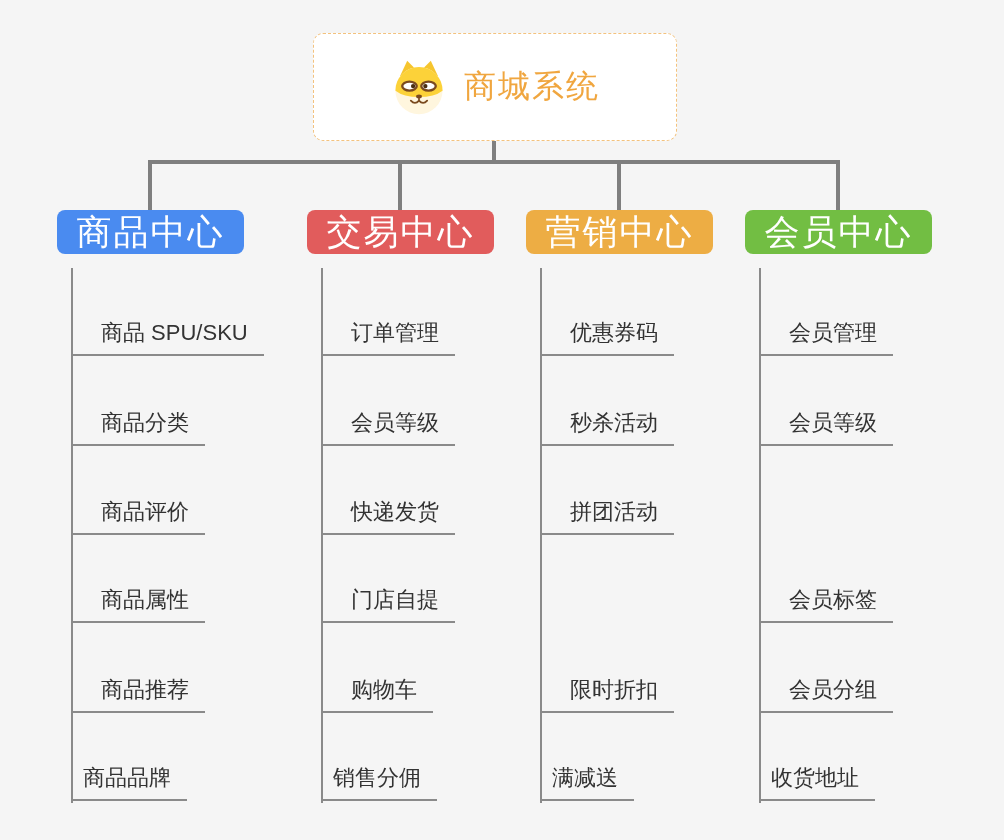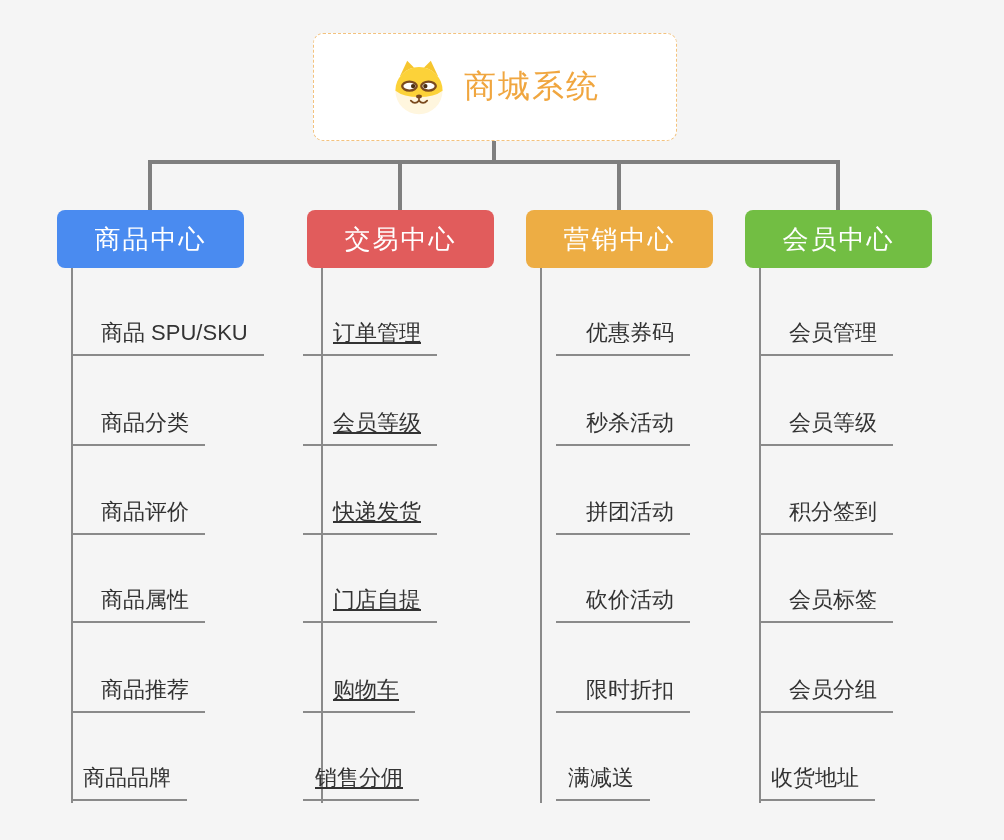--- a/index.html
+++ b/index.html
@@ -41,43 +41,43 @@
   .stub-1 { left:148px; } .stub-2 { left:398px; }
   .stub-3 { left:617px; } .stub-4 { left:836px; }
 
   .trunk { position:absolute; top:268px; width:2px; height:535px; background:#8a8a8a; }
   .trunk-1 { left:71px; } .trunk-2 { left:321px; }
   .trunk-3 { left:540px; } .trunk-4 { left:759px; }
 
   
   .branch-box {
     position:absolute; top:210px;
-    width:187px; height:58px;
+    width:187px; height:44px;
     border-radius:8px;
     display:flex; align-items:center; justify-content:center;
     color:#ffffff;
-    font-size:26px;
+    font-size:35px;
     letter-spacing:2px;
     cursor:default;
   }
   .bb-1 { left:57px; }  .bb-2 { left:307px; }
   .bb-3 { left:526px; } .bb-4 { left:745px; }
 
   
   .leaf {
     position:absolute;
     font-size:22px;
     color:#333333;
     line-height:30px;
     padding:0 16px 6px 30px;
     border-bottom:2px solid #8a8a8a;
     white-space:nowrap;
     text-align:right;
   }
-  .c1 { left:71px; } .c2 { left:303px;text-decoration:underline; } .c3 { left:556px; } .c4 { left:759px; }
+  .c1 { left:71px; } .c2 { left:321px; } .c3 { left:540px; } .c4 { left:759px; }
   .r1 { top:318px; } .r2 { top:408px; } .r3 { top:497px; }
   .r4 { top:585px; } .r5 { top:675px; } .r6 { top:763px;padding-left:12px; }
 </style>
 </head>
 <body>
 
 <div class="stage">
 
   <div class="root-node">
     <svg class="root-icon" viewBox="0 0 64 64" aria-hidden="true">
@@ -123,24 +123,22 @@
   <div class="leaf c2 r1">订单管理</div>
   <div class="leaf c2 r2">会员等级</div>
   <div class="leaf c2 r3">快递发货</div>
   <div class="leaf c2 r4">门店自提</div>
   <div class="leaf c2 r5">购物车</div>
   <div class="leaf c2 r6">销售分佣</div>
 
   <div class="leaf c3 r1">优惠券码</div>
   <div class="leaf c3 r2">秒杀活动</div>
   <div class="leaf c3 r3">拼团活动</div>
-  <div class="leaf c3 r4">砍价活动</div>
   <div class="leaf c3 r5">限时折扣</div>
   <div class="leaf c3 r6">满减送</div>
 
   <div class="leaf c4 r1">会员管理</div>
   <div class="leaf c4 r2">会员等级</div>
-  <div class="leaf c4 r3">积分签到</div>
   <div class="leaf c4 r4">会员标签</div>
   <div class="leaf c4 r5">会员分组</div>
   <div class="leaf c4 r6">收货地址</div>
 
 </div>
 
 </body></html>

